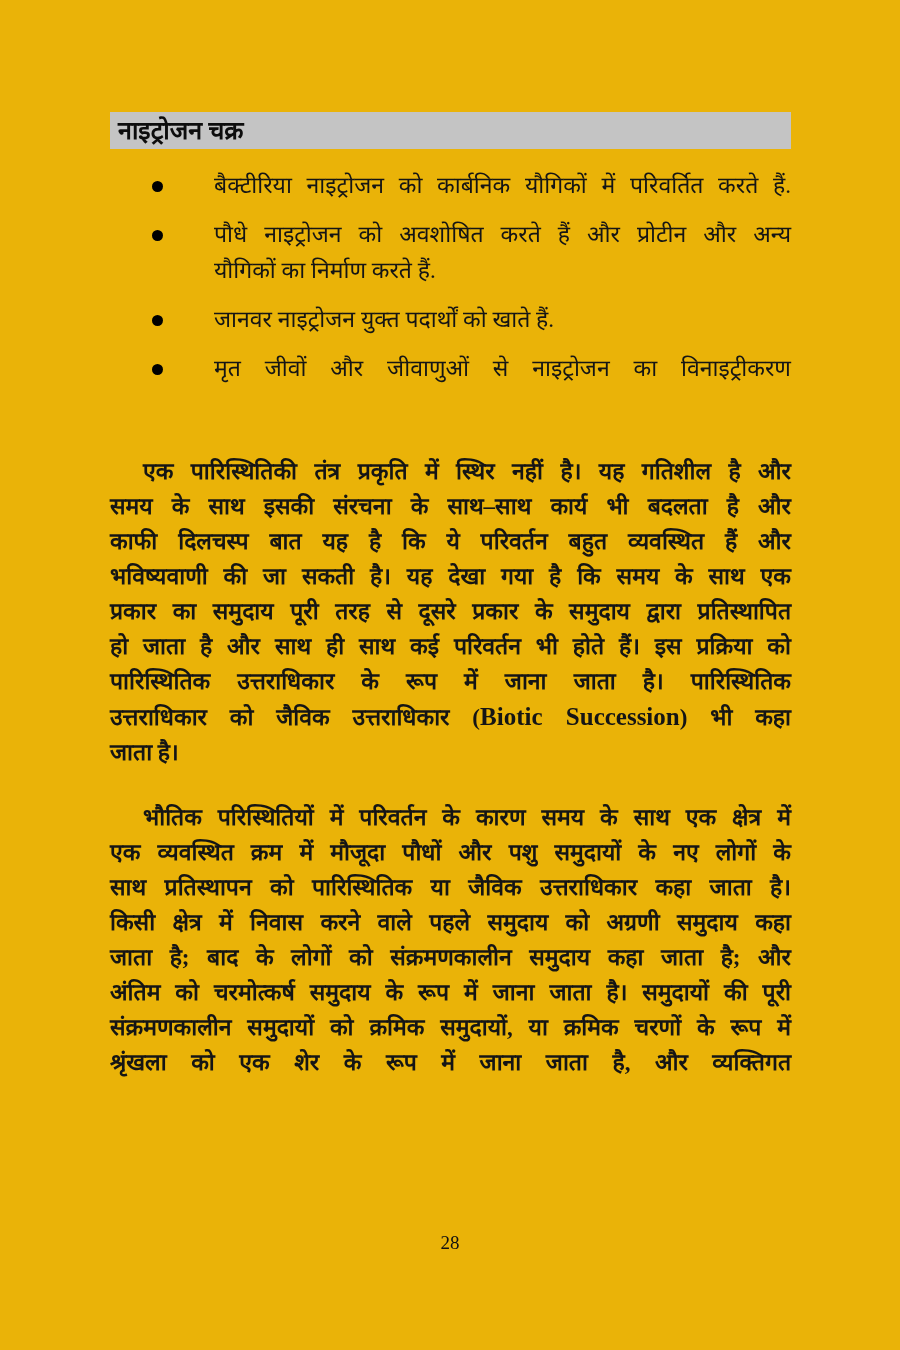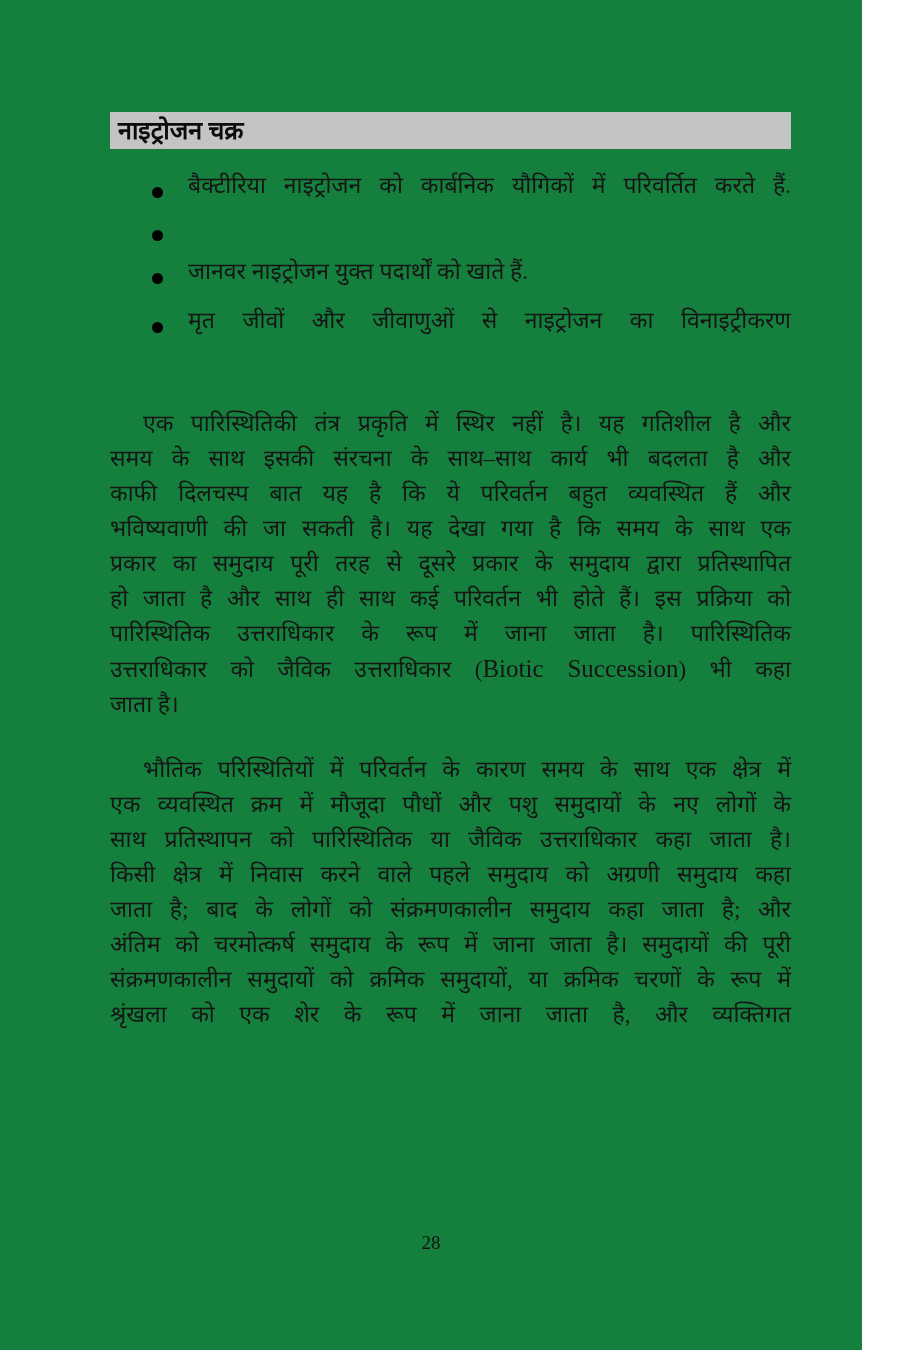--- a/index.html
+++ b/index.html
@@ -2,27 +2,26 @@
 <html lang="hi"><head>
 <meta charset="utf-8">
 <style>
   html, body {
     margin: 0;
     padding: 0;
     background: #ffffff;
   }
   .page {
     position: relative;
-    width: 826px;
+    width: 900px;
     height: 1350px;
-    background: #15803d;
+    background: #eab308;
     color: #151515;
     font-family: "Liberation Serif", "DejaVu Serif", serif;
     overflow: hidden;
-    padding-left: 36px;
   }
   .content {
     position: absolute;
     left: 110px;
     top: 112px;
     width: 681px;
   }
   .heading-bar {
     background: #c4c4c4;
     height: 37px;
@@ -37,40 +36,42 @@
     line-height: 1;
     color: #0d0d0d;
   }
   .bullets {
     list-style: none;
     margin: 19px 0 0 0;
     padding: 0;
   }
   .bullet {
     display: flex;
-    align-items: center;
+    align-items: flex-start;
     margin-bottom: 13px;
+    gap: 26px;
   }
   .dot {
     flex: none;
     width: 11px;
     height: 11px;
     border-radius: 50%;
     background: #000000;
     margin: 13px 0 0 42px;
   }
   .btext {
     flex: 1;
     margin-left: 25px;
     font-size: 23px;
     line-height: 36px;
   }
   .para {
     font-size: 23px;
     line-height: 35px;
+    font-weight: bold;
   }
   .para-1 { margin-top: 14px; }
   .para-2 { margin-top: 30px; }
   .jline {
     text-align: justify;
     text-align-last: justify;
   }
   .plain {
     text-align: left;
     text-align-last: left;
@@ -104,20 +105,24 @@
 
     <ul class="bullets">
       <li class="bullet">
         <span class="dot"></span>
         <div class="btext">
           <div class="jline">बैक्टीरिया नाइट्रोजन को कार्बनिक यौगिकों में परिवर्तित करते हैं.</div>
         </div>
       </li>
       <li class="bullet">
         <span class="dot"></span>
+        <div class="btext">
+          <div class="jline">पौधे नाइट्रोजन को अवशोषित करते हैं और प्रोटीन और अन्य</div>
+          <div class="plain">यौगिकों का निर्माण करते हैं.</div>
+        </div>
       </li>
       <li class="bullet">
         <span class="dot"></span>
         <div class="btext">
           <div class="plain">जानवर नाइट्रोजन युक्त पदार्थों को खाते हैं.</div>
         </div>
       </li>
       <li class="bullet">
         <span class="dot"></span>
         <div class="btext">

